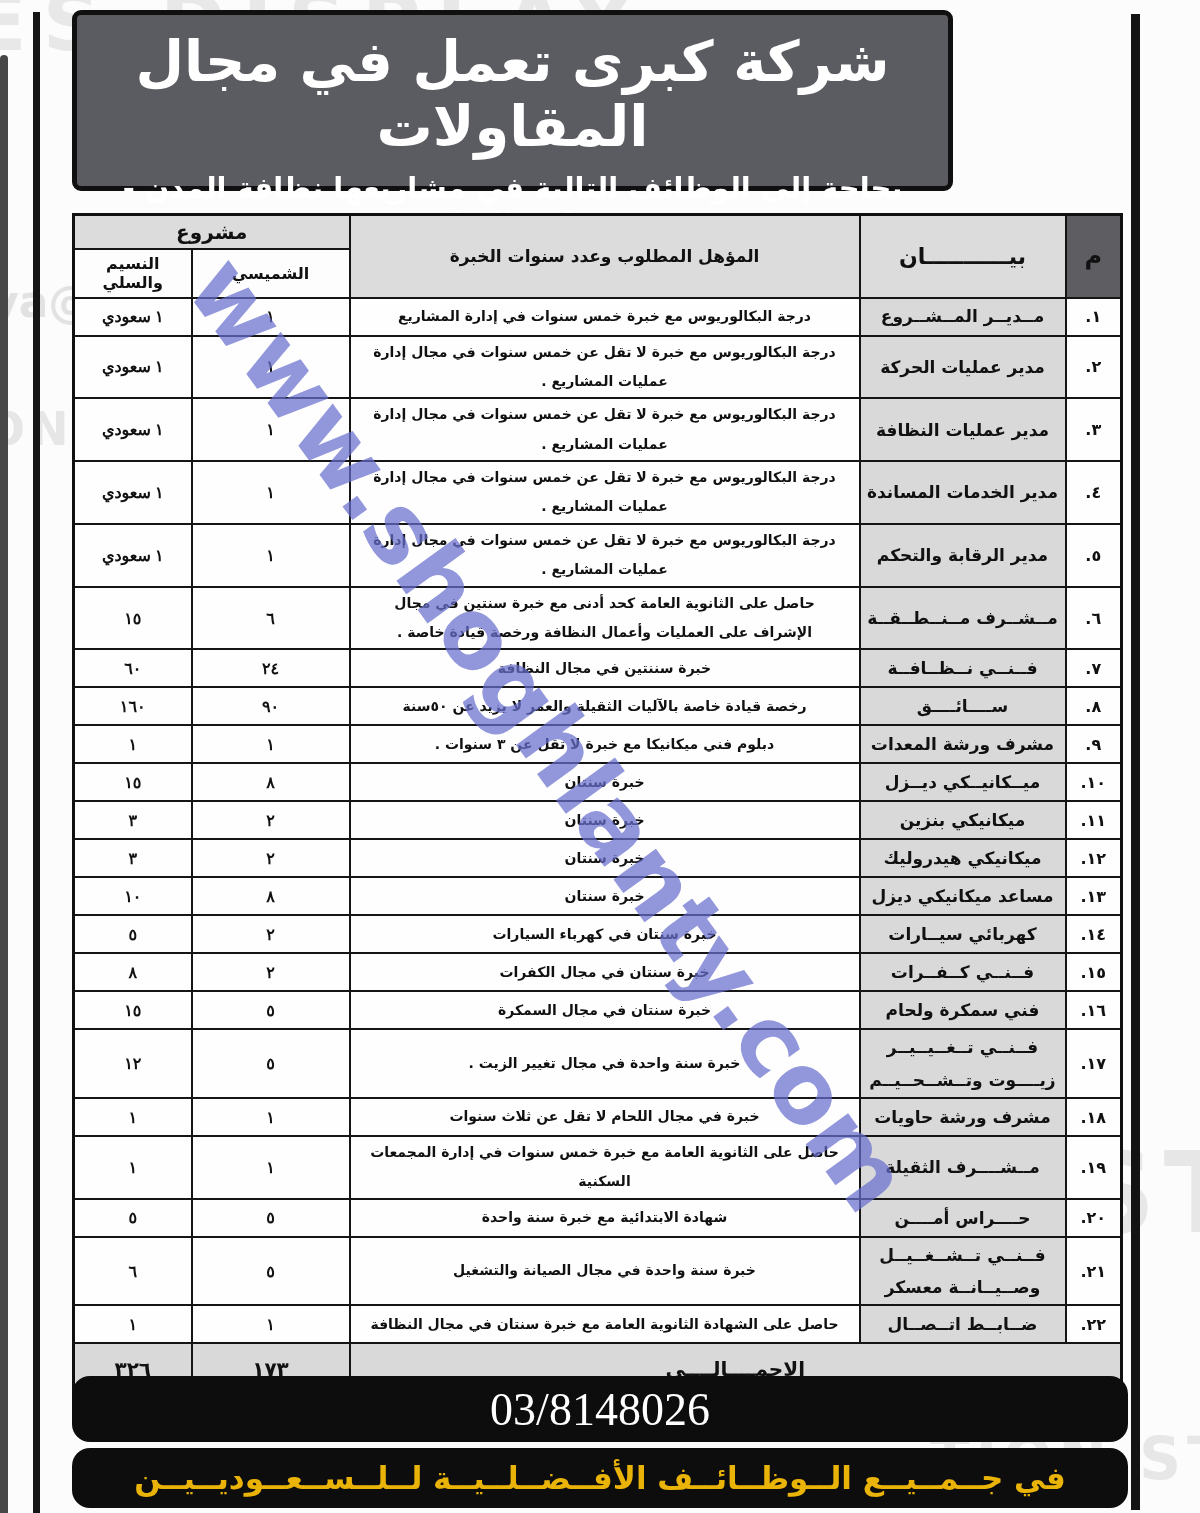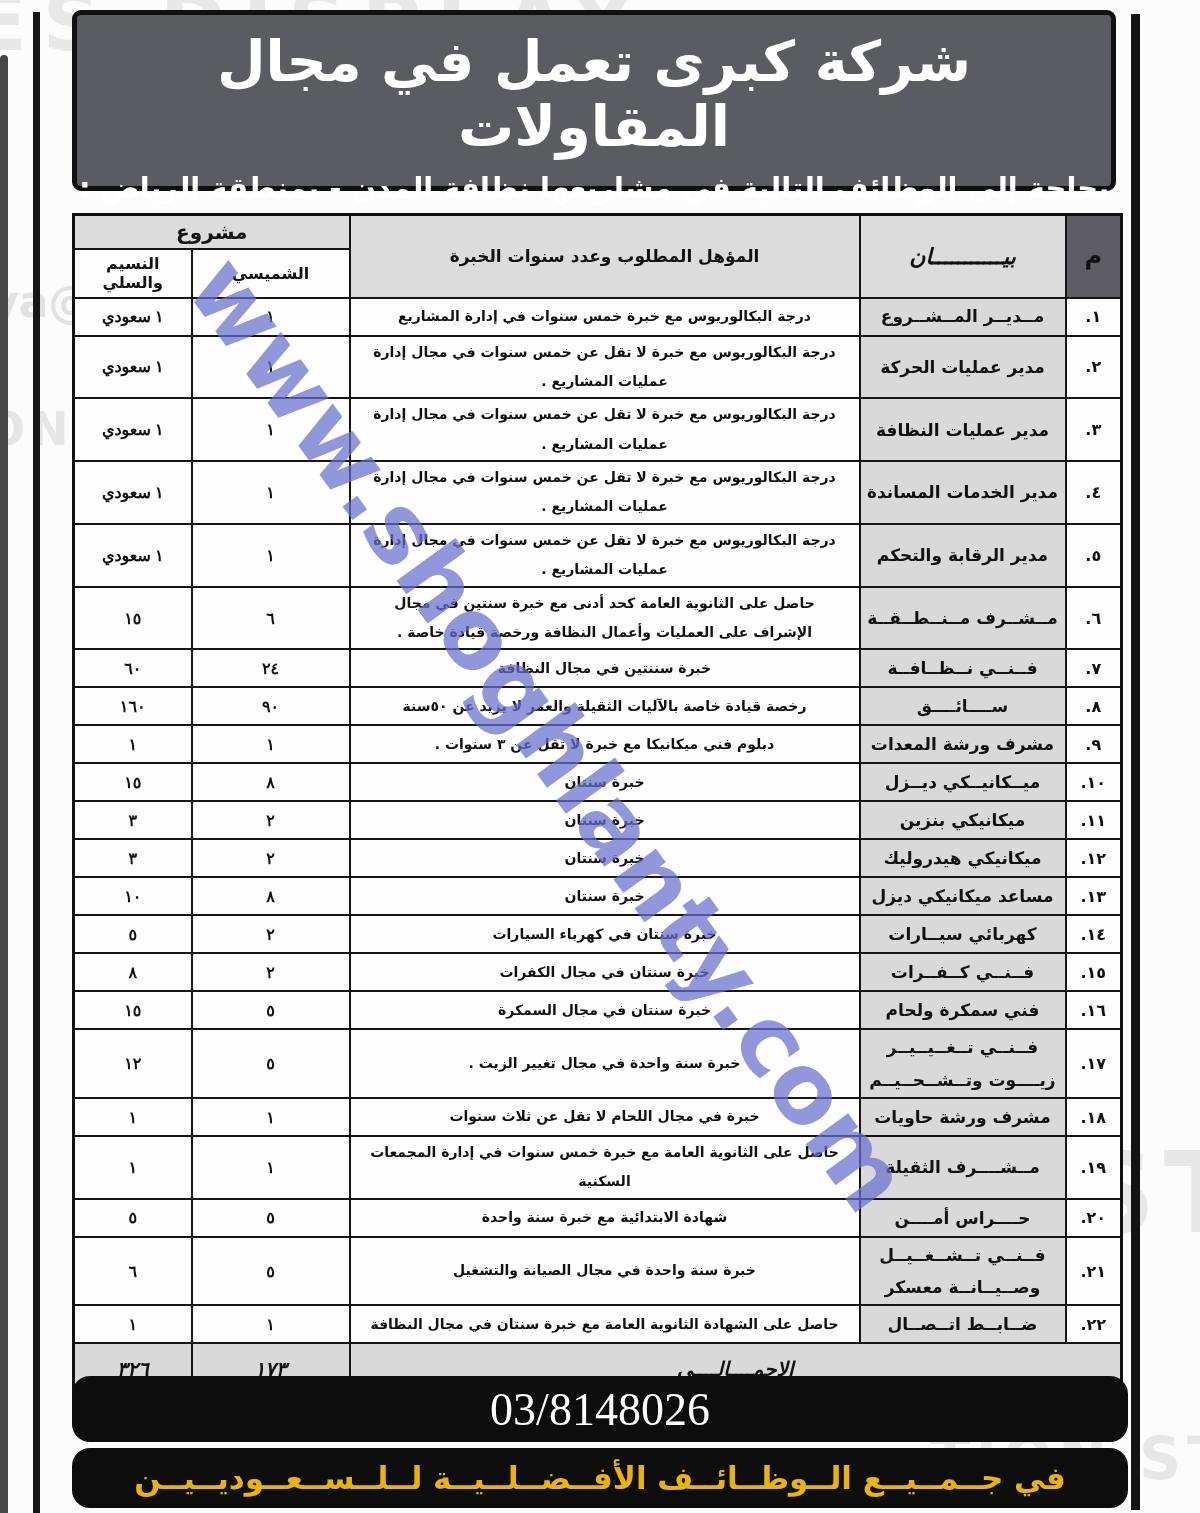--- a/index.html
+++ b/index.html
@@ -15,53 +15,53 @@
   .bg-br1    { left:1075px; top:1128px; font-size:112px; letter-spacing:8px; color:#e7e7e7; }
   .bg-br2    { left:930px; top:1425px; font-size:58px; letter-spacing:6px; color:#e7e7e7; }
 
   
   .rule-left  { position:absolute; z-index:1; left:33px;  top:12px; width:7px; height:1501px; background:#161616; }
   .edge-left  { position:absolute; z-index:1; left:0;     top:55px; width:8px; height:1458px; background:#474747; border-radius:4px 4px 0 0; }
   .rule-right { position:absolute; z-index:1; left:1131px; top:14px; width:9px; height:1496px; background:#131313; }
 
   
   .header-box {
-    position:absolute; z-index:10; left:72px; top:10px; width:1044px; height:181px;
+    position:absolute; z-index:10; left:72px; top:10px; width:881px; height:181px;
     background:#5b5b62; border:5px solid #101010; border-radius:9px;
     color:#ffffff; text-align:center; box-sizing:border-box;
   }
   .ad-title    { margin-top:14px; font-size:56px; font-weight:bold; letter-spacing:1px; }
   .ad-subtitle { margin-top:12px; font-size:29px; font-weight:bold; }
 
   
   table.jobs {
     position:absolute; z-index:10; left:72px; top:213px; width:1048px;
     border-collapse:collapse; table-layout:fixed; border:3px solid #101010;
     background:#fefefe;
   }
   table.jobs th, table.jobs td {
     border:2px solid #151515; font-weight:bold; color:#111;
     text-align:center; vertical-align:middle; box-sizing:border-box;
     overflow:hidden; padding:1px 6px;
   }
   thead tr.h1 th { height:34px; }
   thead tr.h2 th { height:49px; }
   th.serial-h { background:#5d5d62; color:#ffffff; font-size:24px; }
-  th.desc-h   { background:#dcdcdc; font-size:22px;font-style:italic; }
+  th.desc-h   { background:#dcdcdc; font-size:22px; }
   th.qual-h   { background:#dcdcdc; font-size:17px; }
   th.proj-h   { background:#dcdcdc; font-size:20px; }
   th.sub-h    { background:#fdfdfd; font-size:16px; }
   tbody td { height:38px; }
   td.serial { font-size:16px; background:#fefefe; }
   td.title  { background:#d9d9d9; font-size:17px; white-space:pre-line; line-height:1.9; padding:1px 3px; }
   td.qual   { font-size:14px; white-space:pre-line; line-height:2.1; }
   td.num    { font-size:16px;font-family:Liberation Serif, serif; }
   td.ml     { text-align:right; }
   td.num.ml, td.title.ml { text-align:center; }
-  tfoot td  { background:#d9d9d9; height:52px; font-size:20px;font-style:italic; }
+  tfoot td  { background:#d9d9d9; height:52px; font-size:20px; }
 
   
   .fax-bar {
     position:absolute; z-index:20; left:72px; top:1376px; width:1056px; height:66px;
     background:#0d0d0d; border-radius:18px; color:#ffffff;
     display:flex; align-items:center; justify-content:center; gap:16px;
   }
   .email      { font-family:"Liberation Serif",serif; font-size:44px; direction:ltr; unicode-bidi:embed; }
   .fax-label  { font-size:30px; font-weight:bold; }
   .fax-number { font-family:Liberation Serif, serif; font-size:46px; direction:ltr; unicode-bidi:embed; }

